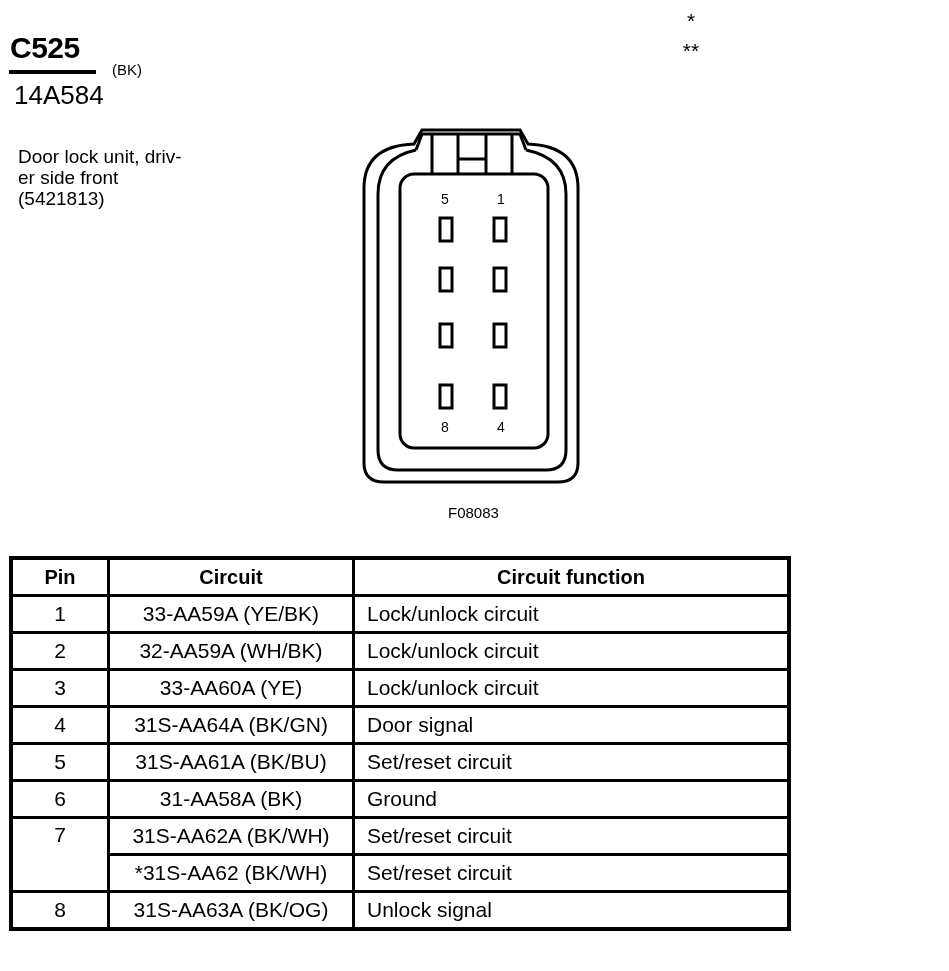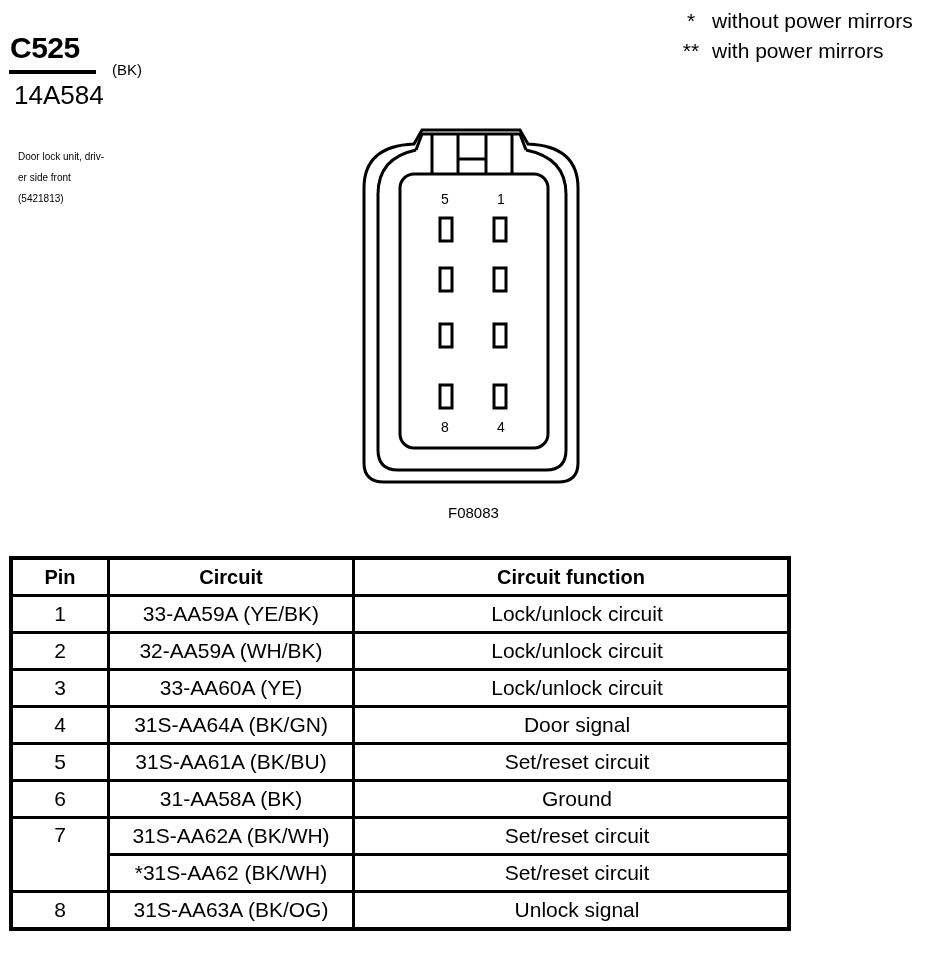--- a/index.html
+++ b/index.html
@@ -3,56 +3,54 @@
 <meta charset="utf-8">
 <style>
   html, body { margin:0; padding:0; background:#ffffff; }
   body { width:949px; height:971px; position:relative; overflow:hidden;
          font-family:"Liberation Sans", "DejaVu Sans", sans-serif; color:#000; }
   .abs { position:absolute; }
   #conn-id { left:10px; top:28px; font-size:30px; font-weight:bold; letter-spacing:-0.5px; line-height:40px; }
   #conn-underline { left:9px; top:70px; width:87px; height:4px; background:#000; }
   #conn-color { left:112px; top:45px; font-size:15px;margin-top:16px; }
   #part-no { left:14px; top:80px; font-size:26px; font-weight:normal; line-height:30px; }
-  #desc { left:18px; top:146px; font-size:10px; line-height:21px; width:170px; }
+  #desc { left:18px; top:146px; font-size:19px; line-height:21px; width:170px; }
   #legend { left:670px; top:6px; font-size:21px; line-height:30px; }
   #legend .row { display:flex; }
   #legend .sym { width:42px; text-align:center; }
   #fig-id { left:448px; top:504px; font-size:15px; }
   #diagram { left:360px; top:118px; }
   table#pins { position:absolute; left:9px; top:556px; width:782px; border-collapse:collapse;
                border:4px solid #000; }
   #pins th, #pins td { border:3px solid #000; font-size:21px; height:34px; padding:0; }
   #pins th { font-weight:bold; font-size:20px; text-align:center; }
   #pins td.pin { text-align:center; vertical-align:middle; width:94px; }
   #pins td.pin.top { vertical-align:top; padding-top:4px; }
   #pins td.circ { text-align:center; width:242px;margin-left:16px; }
-  #pins td.func { text-align:center; padding-left:12px; }
+  #pins td.func { text-align:left; padding-left:12px; }
 </style>
 </head>
 <body>
 
 <div id="conn-id" class="abs">C525</div>
 <div id="conn-underline" class="abs"></div>
 <div id="conn-color" class="abs">(BK)</div>
 <div id="part-no" class="abs">14A584</div>
 <div id="desc" class="abs">
   <div>Door lock unit, driv-</div>
   <div>er side front</div>
   <div>(5421813)</div>
 </div>
 
 <div id="legend" class="abs">
   <div class="row">
     <span class="sym">*</span>
-    <span>without power mirrors</span>
   </div>
   <div class="row">
     <span class="sym">**</span>
-    <span>with power mirrors</span>
   </div>
 </div>
 
 <svg id="diagram" class="abs" width="230" height="380" viewBox="0 0 230 380">
   <g fill="none" stroke="#000" stroke-width="3">
 
     <path d="M62,12 L160,12 L168,26 Q218,28 218,70 L218,345 Q218,364 198,364 L24,364 Q4,364 4,345 L4,70 Q4,28 54,26 Z"></path>
 
     <path d="M56,32 Q18,40 18,76 L18,332 Q18,352 38,352 L186,352 Q206,352 206,332 L206,76 Q206,40 166,32"></path>
 

